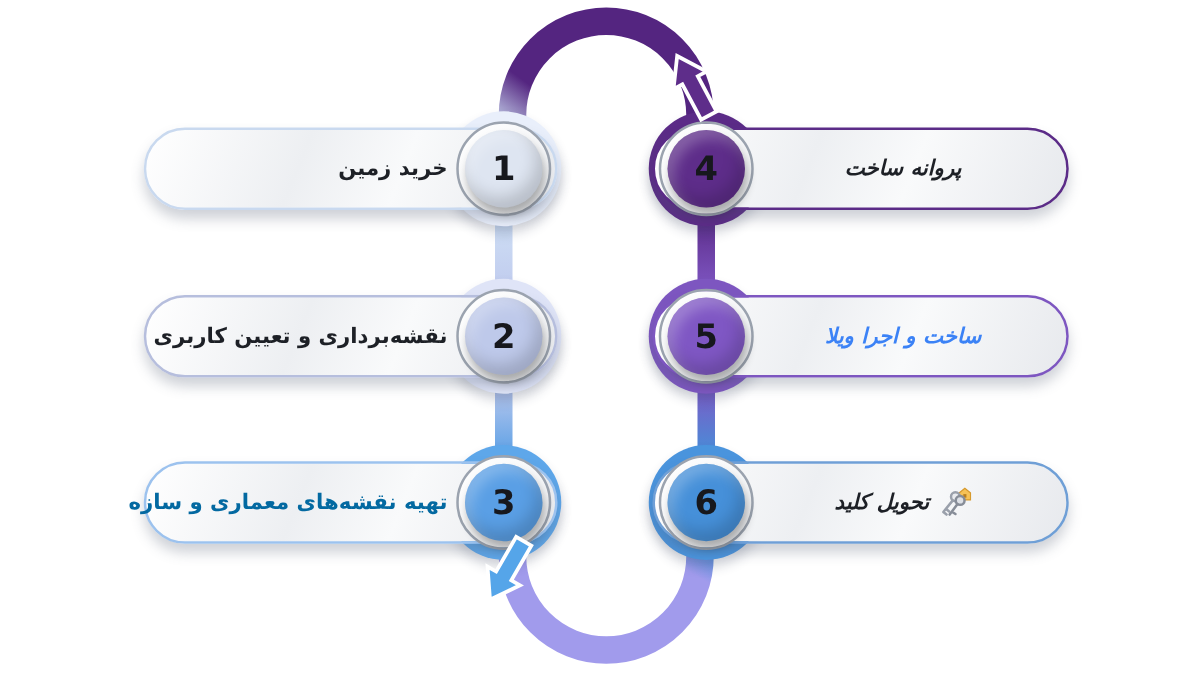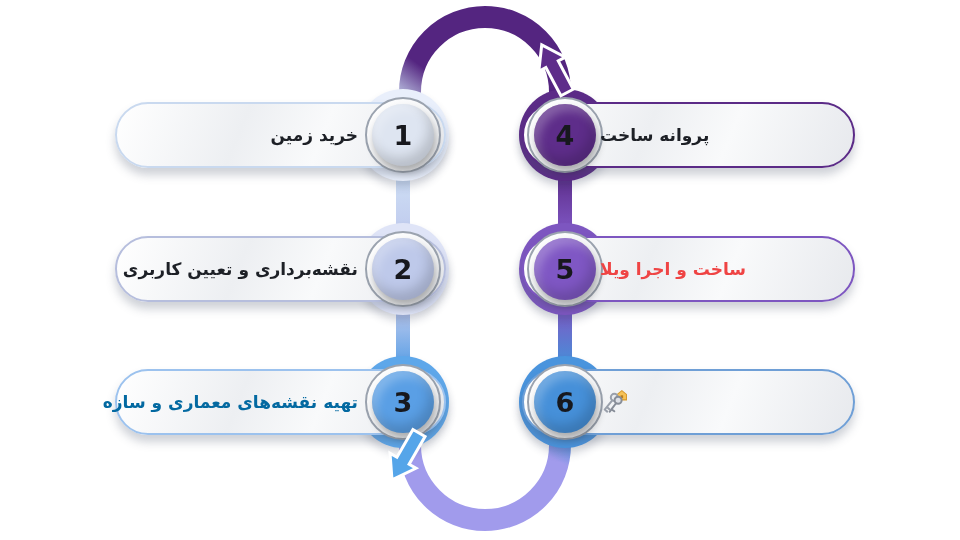--- a/index.html
+++ b/index.html
@@ -37,21 +37,21 @@
   .num{position:absolute;width:62px;height:62px;border-radius:50%;z-index:5;
     top:calc(var(--cy) - 31px);display:flex;align-items:center;justify-content:center;
     font-weight:bold;font-size:27px;color:#17181d;
     box-shadow:2px 6px 8px rgba(0,0,0,.30), inset -5px -8px 12px rgba(0,0,0,.17), inset 5px 7px 10px rgba(255,255,255,.25);}
   .colL.num{left:372px;} .colR.num{left:534px;}
 
   .label{position:absolute;z-index:5;font-weight:bold;font-size:17px;color:#1d2026;
     direction:rtl;white-space:nowrap;height:26px;line-height:26px;
     top:calc(var(--cy) - 13px);}
   .label-left{right:602px;text-align:left;}
-  .label-right{left:600px;width:245px;display:flex;align-items:center;justify-content:flex-end;gap:7px;}
+  .label-right{left:600px;width:245px;display:flex;align-items:center;justify-content:center;gap:7px;font-style:italic;}
   .keyicon{display:inline-flex;align-items:center;}
 </style>
 </head>
 <body>
 
 <div id="canvas" style="background: rgb(255, 255, 255);">
 
   <svg id="arc-layer" class="layer" width="960" height="540" viewBox="0 0 960 540">
     <defs>
       <linearGradient id="gTop" gradientUnits="userSpaceOnUse" x1="405" y1="108" x2="462" y2="30">
@@ -97,21 +97,21 @@
   <div class="cap  colR y1"></div>
   <div class="num  colR y1" style="background-color: rgb(94, 45, 138);">4</div>
   <div class="label label-right y1" style="color: rgb(29, 32, 38);">
     <span>پروانه ساخت</span>
   </div>
 
   <div class="ring colR y2" style="background-color: rgb(125, 86, 192);"></div>
   <div class="pill colR y2" style="border-color: rgb(125, 86, 192);"></div>
   <div class="cap  colR y2"></div>
   <div class="num  colR y2" style="background-color: rgb(127, 87, 196);">5</div>
-  <div class="label label-right y2" style="color: #ef4444;">
+  <div class="label label-right y2" style="color: #3b82f6;">
     <span>ساخت و اجرا ویلا</span>
   </div>
 
   <div class="ring colR y3" style="background-color: rgb(74, 148, 221);"></div>
   <div class="pill colR y3" style="border-color: rgb(111, 159, 214);"></div>
   <div class="cap  colR y3"></div>
   <div class="num  colR y3" style="background-color: rgb(70, 144, 217);">6</div>
   <div class="label label-right y3" style="color: rgb(29, 32, 38);">
     <span class="keyicon">
       <svg width="27" height="26" viewBox="0 0 32 31">
@@ -120,20 +120,21 @@
         <g fill="#e9ebef" stroke="#9aa0ab" stroke-width="2.4" stroke-linecap="round">
           <circle cx="17" cy="10" r="4.2"></circle>
           <path fill="none" d="M14.5 13.5 L5.5 24.5 M8 21.5 L11 24 M5.5 24.5 L8.5 27"></path>
         </g>
         <g fill="#dde0e6" stroke="#878d98" stroke-width="2.4" stroke-linecap="round">
           <circle cx="21.5" cy="13.5" r="4.2"></circle>
           <path fill="none" d="M19 17 L11.5 27 M14 24.5 L17 26.5"></path>
         </g>
       </svg>
     </span>
+    <span>تحویل کلید</span>
   </div>
 
   <svg id="arrow-layer" class="layer" width="960" height="540" viewBox="0 0 960 540">
     <g transform="translate(553,66) rotate(-28)">
       <polygon points="0,-24 15,-2 7,-2 7,30 -7,30 -7,-2 -15,-2" stroke-width="3" stroke-linejoin="miter" fill="#5e2d8a" stroke="#ffffff"></polygon>
     </g>
     <g transform="translate(404,459) rotate(30)">
       <polygon points="0,24 15,2 7,2 7,-30 -7,-30 -7,2 -15,2" stroke-width="3" stroke-linejoin="miter" fill="#55a5e9" stroke="#ffffff"></polygon>
     </g>
   </svg>

